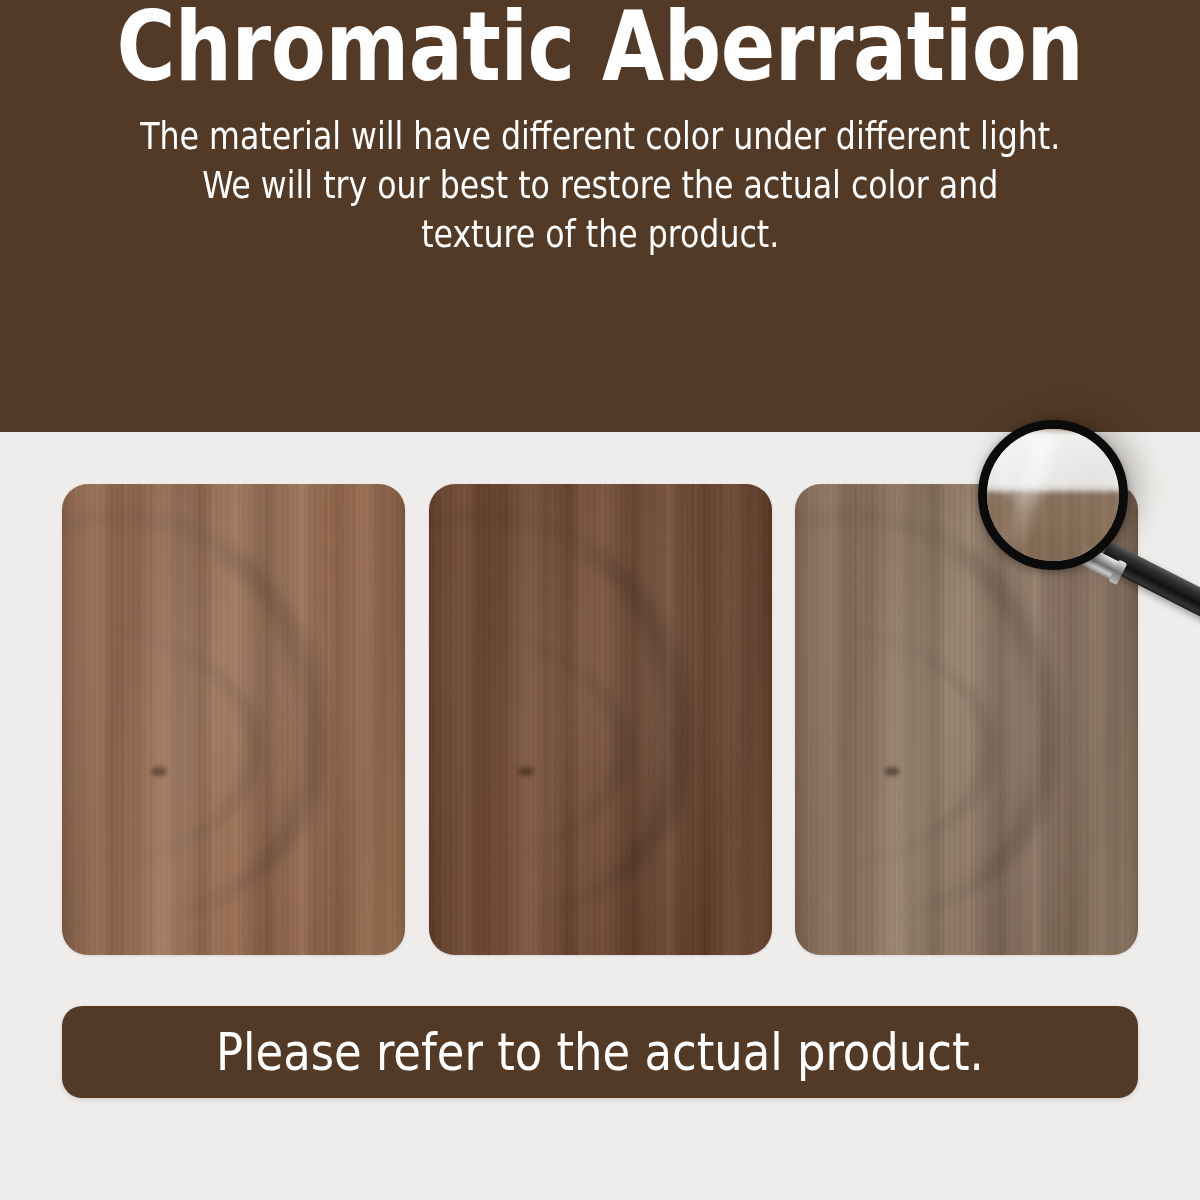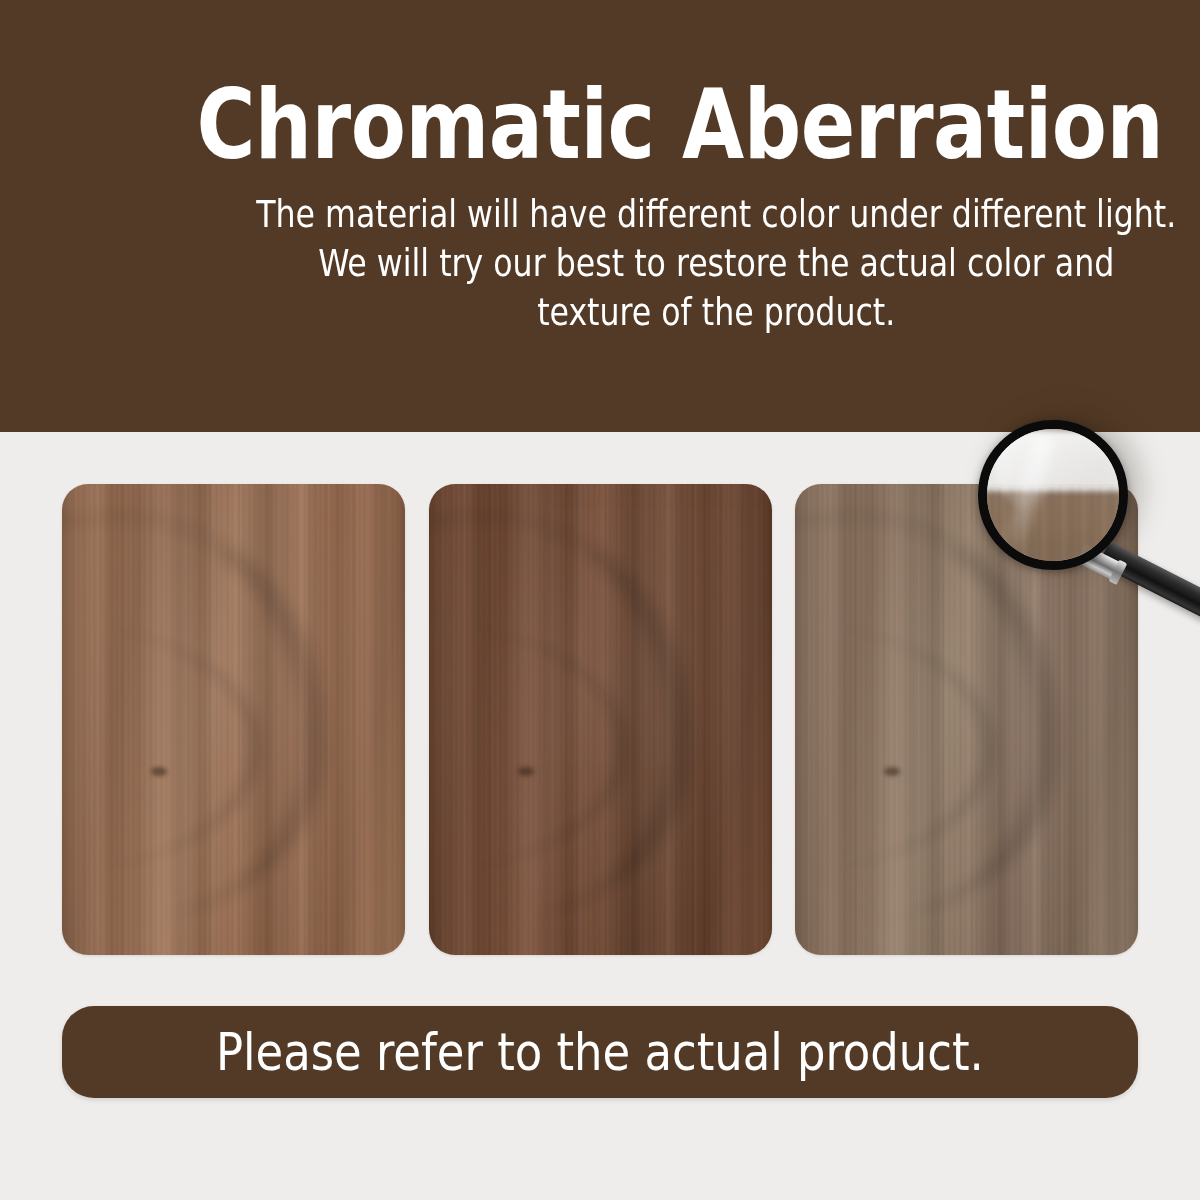--- a/index.html
+++ b/index.html
@@ -8,22 +8,22 @@
     background:#eeedeb;
     font-family:"Liberation Sans", sans-serif;
     -webkit-font-smoothing:antialiased;
   }
   #page{position:relative;width:1200px;height:1200px;background:#eeedeb;overflow:hidden;}
 
   
   .header{
     position:absolute;left:0;top:0;width:1200px;height:432px;
     background:#533a26;
-    display:flex;flex-direction:column;align-items:flex-end;justify-content:flex-start;
-    box-sizing:border-box;padding-top:78px;
+    display:flex;flex-direction:column;align-items:center;justify-content:flex-start;
+    box-sizing:border-box;
   }
   .title{
     color:#ffffff;
     font-family:"Liberation Sans Narrow","DejaVu Sans Condensed","Liberation Sans",sans-serif;
     font-weight:700;
     font-size:96px;
     line-height:0.98;
     letter-spacing:-0.5px;
     transform:scaleX(0.93);
     transform-origin:center center;
@@ -193,21 +193,21 @@
     position:absolute;left:24%;top:4%;width:16%;height:86%;
     background:linear-gradient(180deg, rgba(255,255,255,0.55), rgba(255,255,255,0.06));
     transform:rotate(16deg);
     filter:blur(5px);
   }
 
   
   .banner{
     position:absolute;left:62px;top:1006px;width:1076px;height:92px;
     background:#533a26;
-    border-radius:32px;
+    border-radius:20px;
     display:flex;align-items:center;justify-content:center;
     box-shadow:0 2px 5px rgba(0,0,0,0.12);
   }
   .banner-text{
     color:#ffffff;
     font-family:"Liberation Sans Narrow","DejaVu Sans Condensed","Liberation Sans",sans-serif;
     font-weight:400;
     font-size:52px;
     line-height:1;
     white-space:nowrap;

